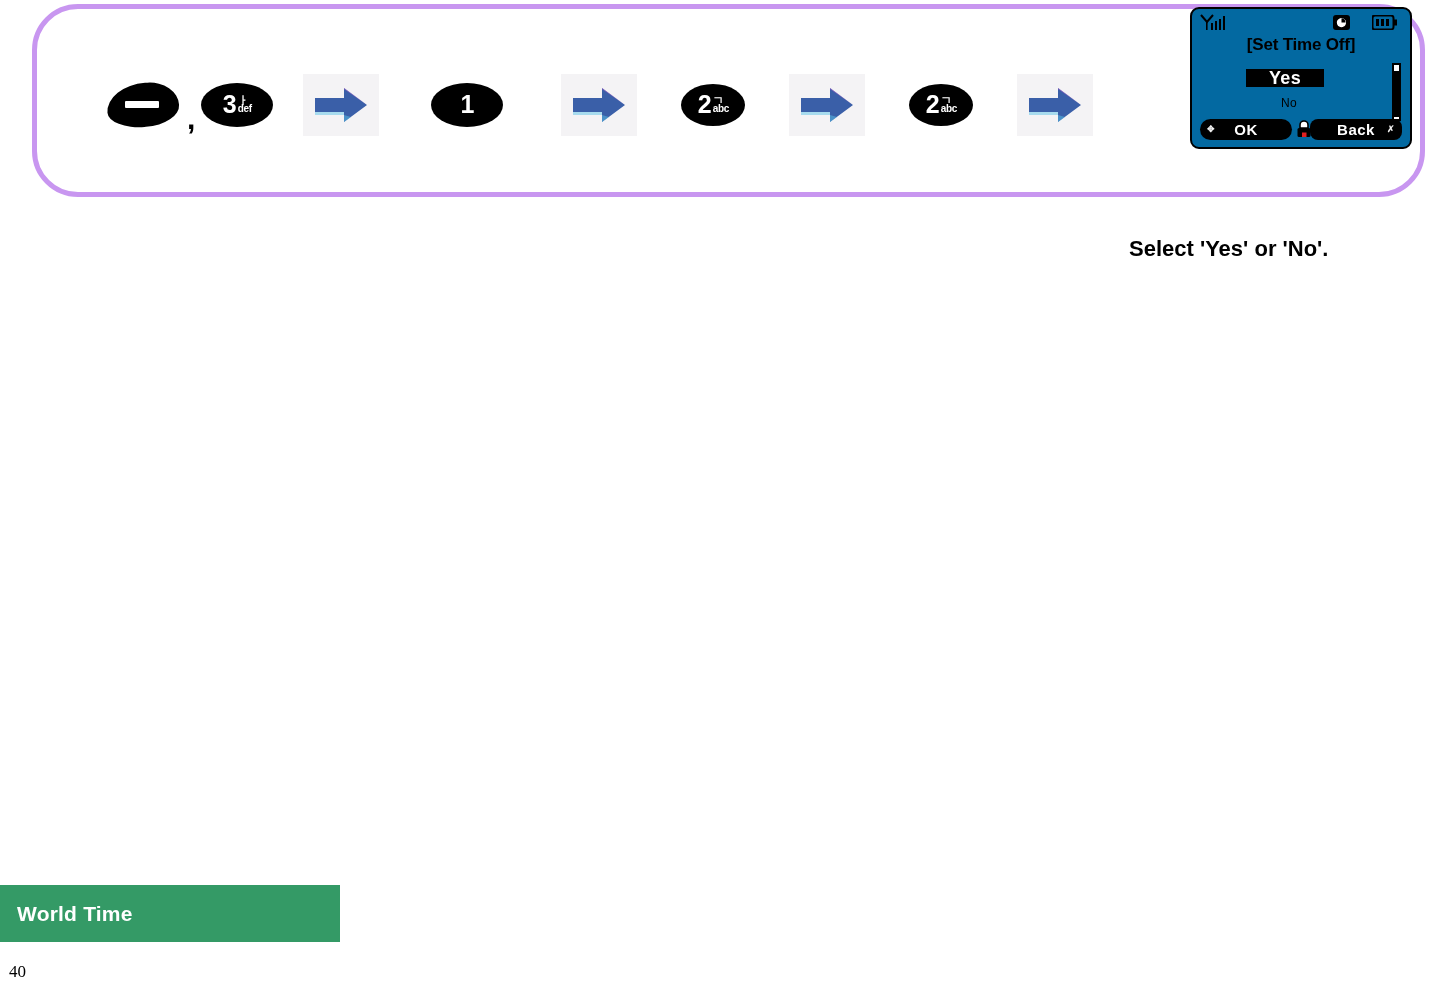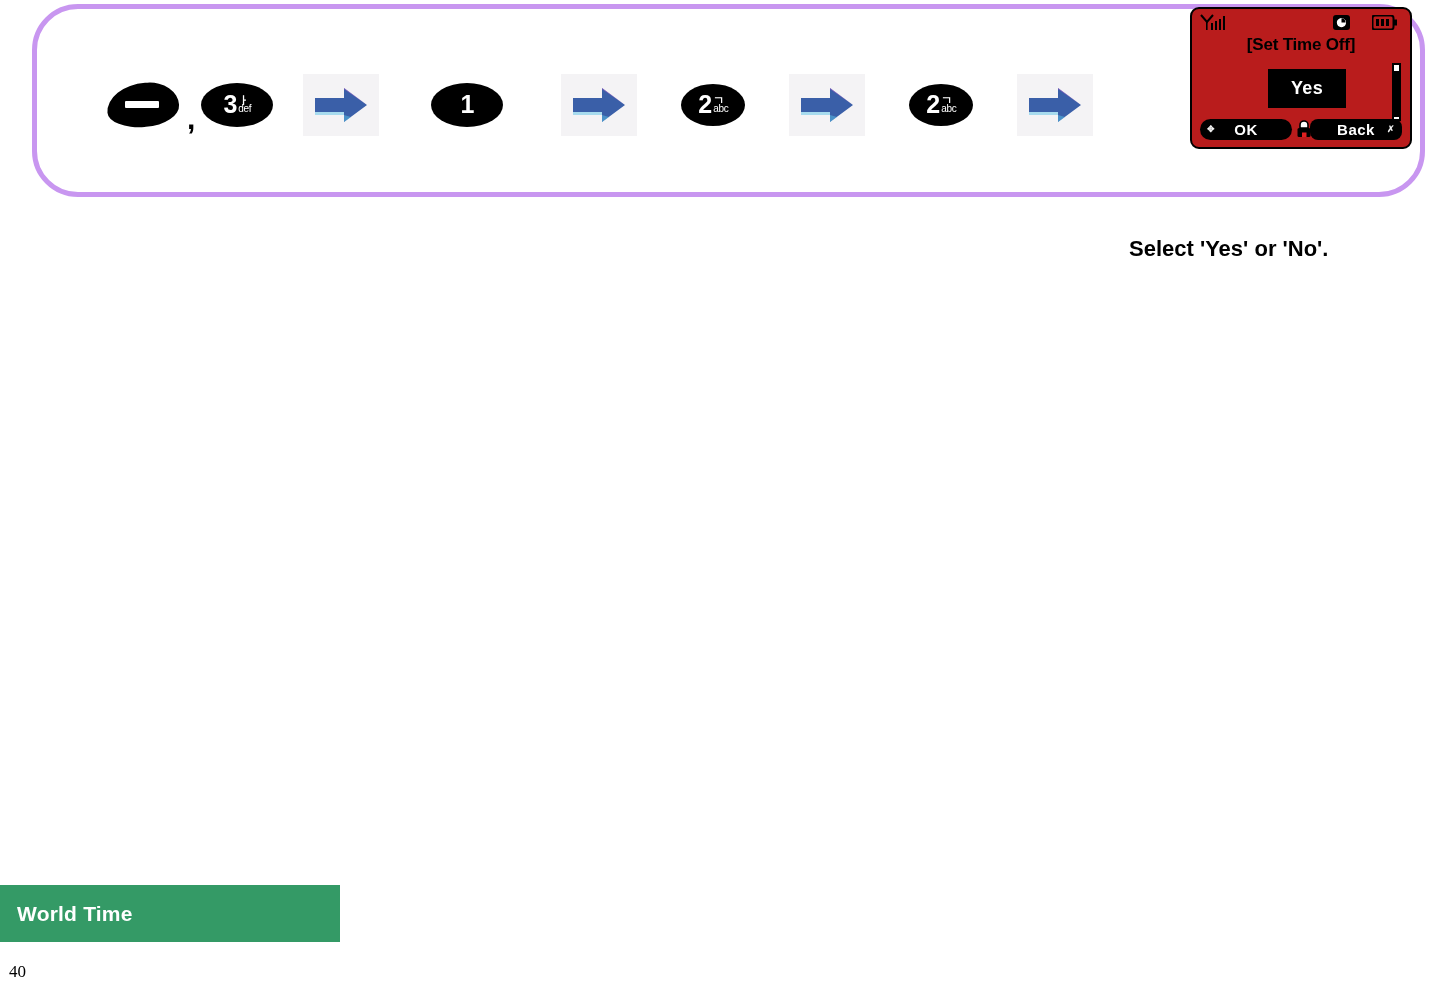--- a/index.html
+++ b/index.html
@@ -106,21 +106,21 @@
   .key-ellipse .sub .hangul {
     display: block;
     font-size: 11px;
     line-height: 8px;
     font-weight: bold;
   }
   .key-ellipse .sub .latin {
     display: block;
     font-size: 10px;
     line-height: 10px;
-    font-weight: normal;
+    font-weight: bold;
     letter-spacing: -0.3px;
   }
 
   
   .arrow-tile {
     width: 76px;
     height: 62px;
     background: #f4f3f5;
     flex: 0 0 auto;
     display: flex;
@@ -137,21 +137,21 @@
   
   .phone {
     position: absolute;
     left: 1097px;
     top: 40px;
     width: 222px;
     height: 142px;
     border: 2px solid #000000;
     border-radius: 9px;
     box-sizing: border-box;
-    background: #b91c1c;
+    background: #0369a1;
     overflow: hidden;
   }
   .phone-status {
     position: absolute;
     left: 0; top: 2px;
     width: 100%;
     height: 22px;
   }
   .signal-icon {
     position: absolute;
@@ -174,24 +174,24 @@
     left: 0;
     width: 100%;
     text-align: center;
     font-size: 17px;
     font-weight: bold;
     color: #000;
     letter-spacing: -0.2px;
   }
   .opt-yes {
     position: absolute;
-    left: 76px;
+    left: 54px;
     top: 60px;
     width: 78px;
-    height: 39px;
+    height: 18px;
     background: #000000;
     color: #ffffff;
     font-size: 18px;
     font-weight: bold;
     display: flex;
     align-items: center;
     justify-content: center;
     letter-spacing: 0.3px;
   }
   .opt-no {

